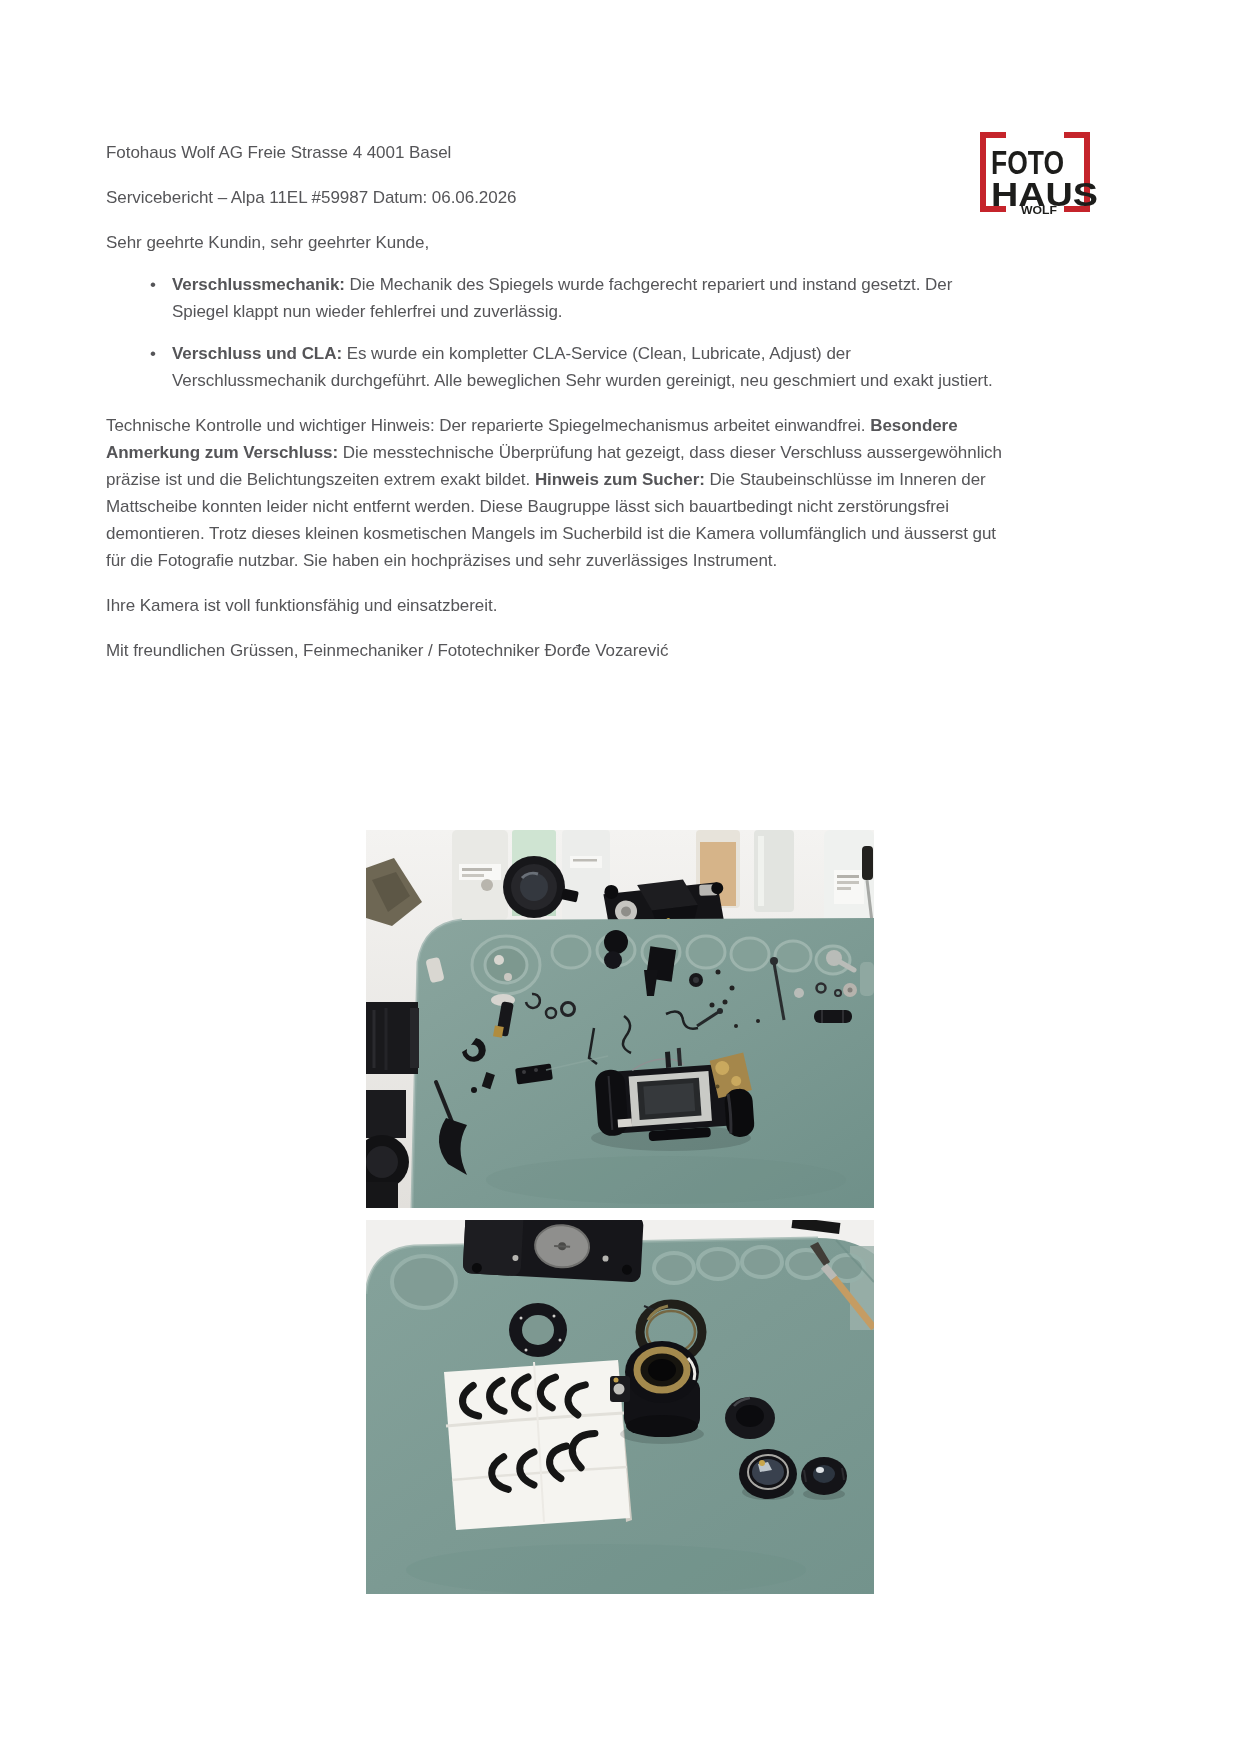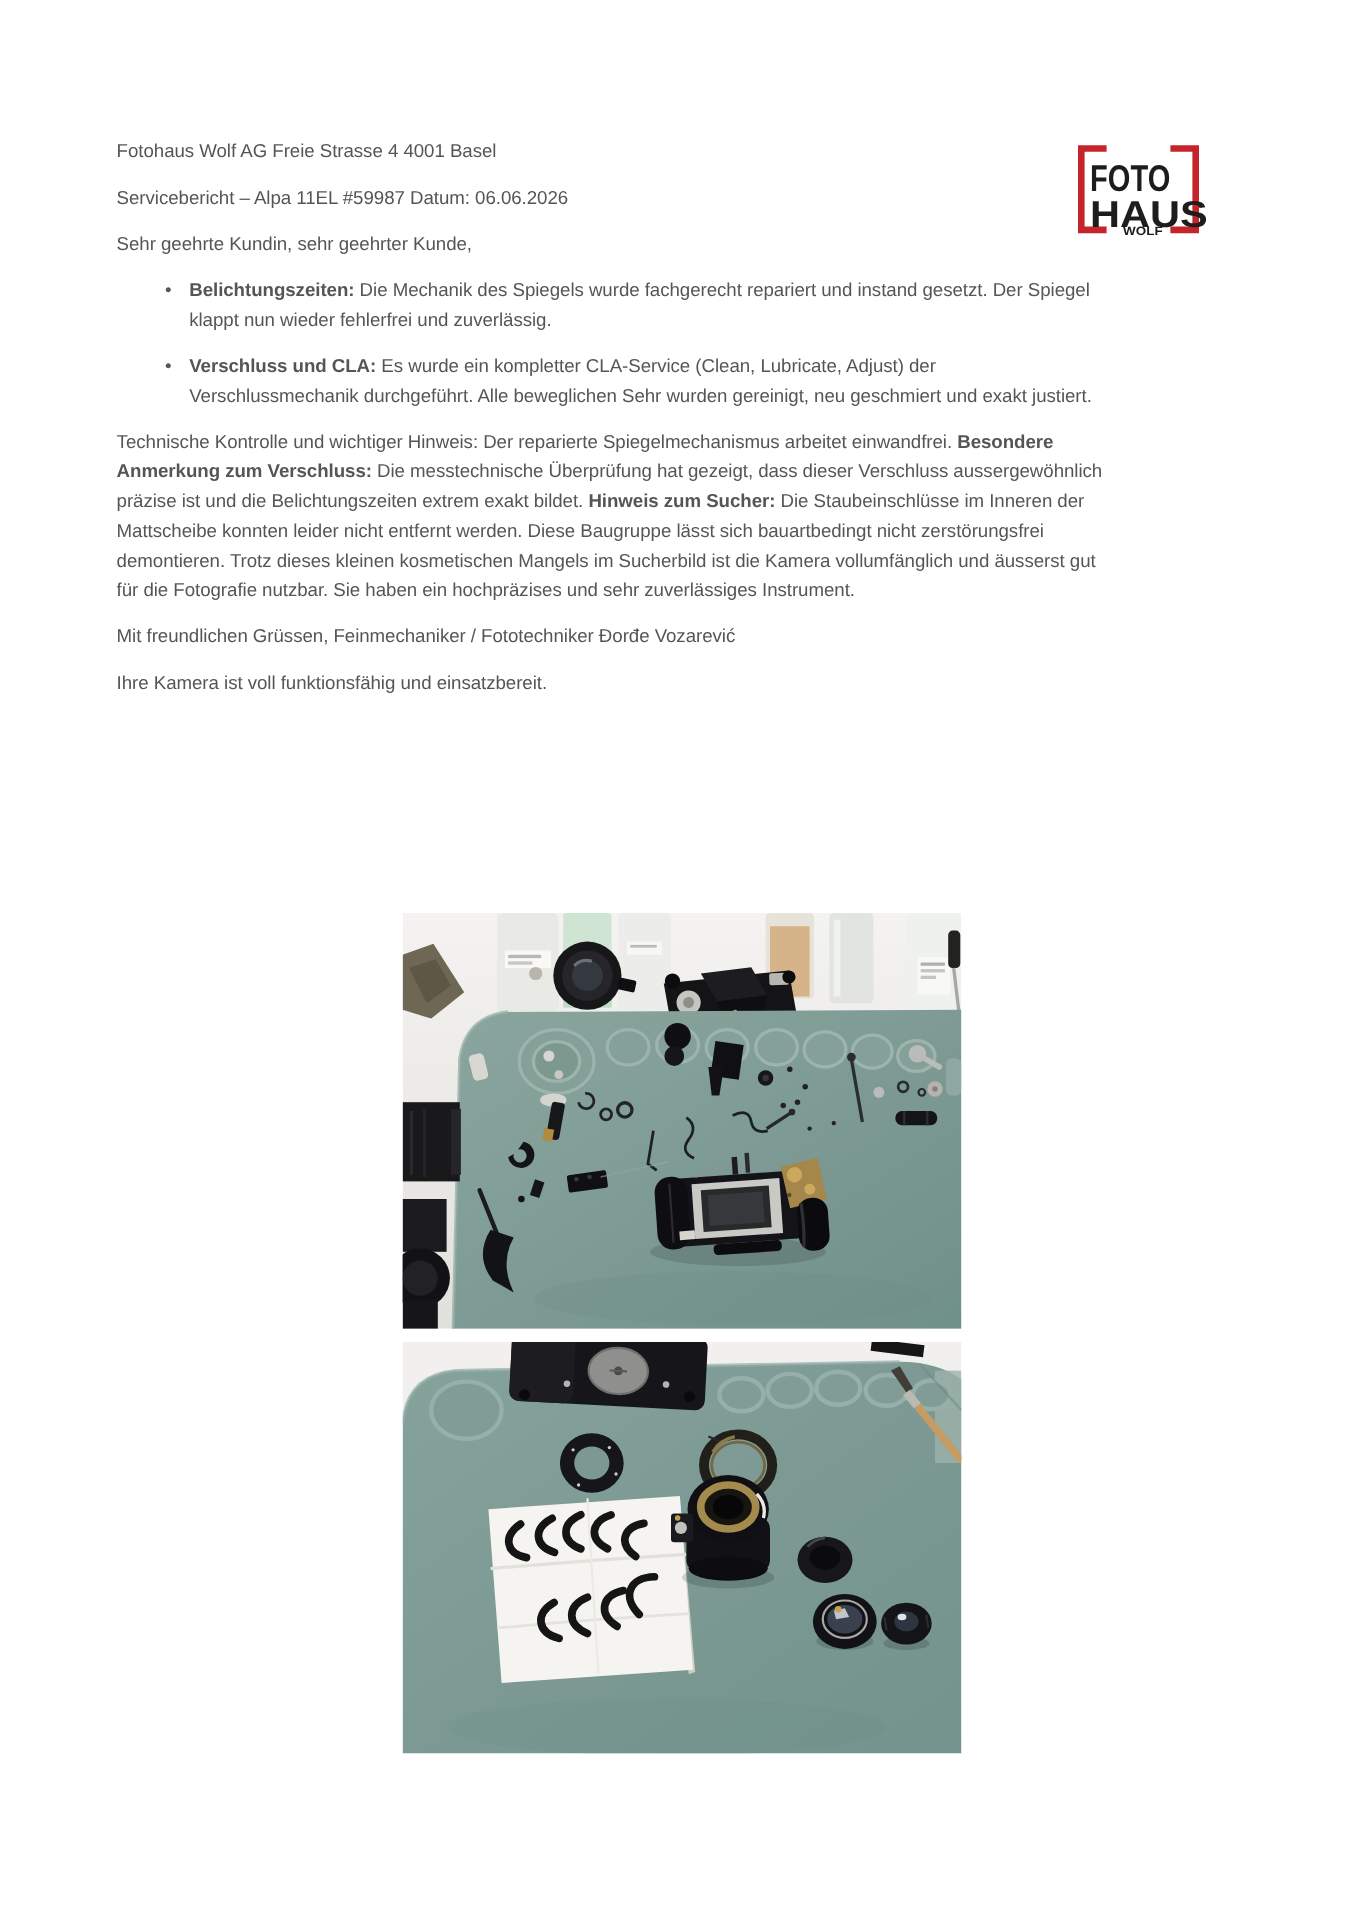--- a/index.html
+++ b/index.html
@@ -8,21 +8,21 @@
     width:1240px;height:1753px;
     background:#ffffff;
     font-family:"Liberation Sans", sans-serif;
     color:#555558;
     overflow:hidden;
   }
   .content{
     position:absolute;left:106px;top:121px;width:897px;
     font-size:17px;line-height:27px;letter-spacing:-0.05px;
   }
-  .content p{margin:3px 0 15px 0;}
+  .content p{margin:18px 0 15px 0;}
   .b{font-weight:bold;}
   ul.worklist{list-style:none;margin:0 0 15px 0;padding:0;}
   ul.worklist li{position:relative;padding-left:66px;margin-bottom:15px;}
   ul.worklist li:last-child{margin-bottom:0;}
   ul.worklist li .bullet{position:absolute;left:44px;top:0;}
   .logo{position:absolute;left:976px;top:131px;width:126px;height:92px;}
   .photos{
     position:absolute;left:0;top:823px;width:1240px;
     display:flex;flex-direction:column;align-items:center;
     gap:12px;padding-top:7px;
@@ -45,32 +45,32 @@
   </div>
 
   <div class="content">
     <p>Fotohaus Wolf AG Freie Strasse 4 4001 Basel</p>
     <p>Servicebericht – Alpa 11EL #59987 Datum: 06.06.2026</p>
     <p>Sehr geehrte Kundin, sehr geehrter Kunde,</p>
 
     <ul class="worklist">
       <li>
         <span class="bullet">•</span>
-        <span class="b">Belichtungszeiten:</span><span> Die Mechanik des Spiegels wurde fachgerecht repariert und instand gesetzt. Der Spiegel klappt nun wieder fehlerfrei und zuverlässig.</span>
+        <span class="b">Verschlussmechanik:</span><span> Die Mechanik des Spiegels wurde fachgerecht repariert und instand gesetzt. Der Spiegel klappt nun wieder fehlerfrei und zuverlässig.</span>
       </li>
       <li>
         <span class="bullet">•</span>
         <span class="b">Verschluss und CLA:</span><span> Es wurde ein kompletter CLA-Service (Clean, Lubricate, Adjust) der Verschlussmechanik durchgeführt. Alle beweglichen Sehr wurden gereinigt, neu geschmiert und exakt justiert.</span>
       </li>
     </ul>
 
     <p><span>Technische Kontrolle und wichtiger Hinweis: Der reparierte Spiegelmechanismus arbeitet einwandfrei. </span><span class="b">Besondere Anmerkung zum Verschluss:</span><span> Die messtechnische Überprüfung hat gezeigt, dass dieser Verschluss aussergewöhnlich präzise ist und die Belichtungszeiten extrem exakt bildet. </span><span class="b">Hinweis zum Sucher:</span><span> Die Staubeinschlüsse im Inneren der Mattscheibe konnten leider nicht entfernt werden. Diese Baugruppe lässt sich bauartbedingt nicht zerstörungsfrei demontieren. Trotz dieses kleinen kosmetischen Mangels im Sucherbild ist die Kamera vollumfänglich und äusserst gut für die Fotografie nutzbar. Sie haben ein hochpräzises und sehr zuverlässiges Instrument.</span></p>
 
+    <p>Ihre Kamera ist voll funktionsfähig und einsatzbereit.</p>
     <p>Mit freundlichen Grüssen, Feinmechaniker / Fototechniker Đorđe Vozarević</p>
-    <p>Ihre Kamera ist voll funktionsfähig und einsatzbereit.</p>
   </div>
 
   <div class="photos">
 
     <figure>
       <svg viewBox="0 0 508 378" width="508" height="378">
         <defs>
           <linearGradient id="tbl1" x1="0" y1="0" x2="0" y2="1">
             <stop offset="0" stop-color="#f4f3f1"></stop>
               <stop offset="1" stop-color="#e2e0dc"></stop>

